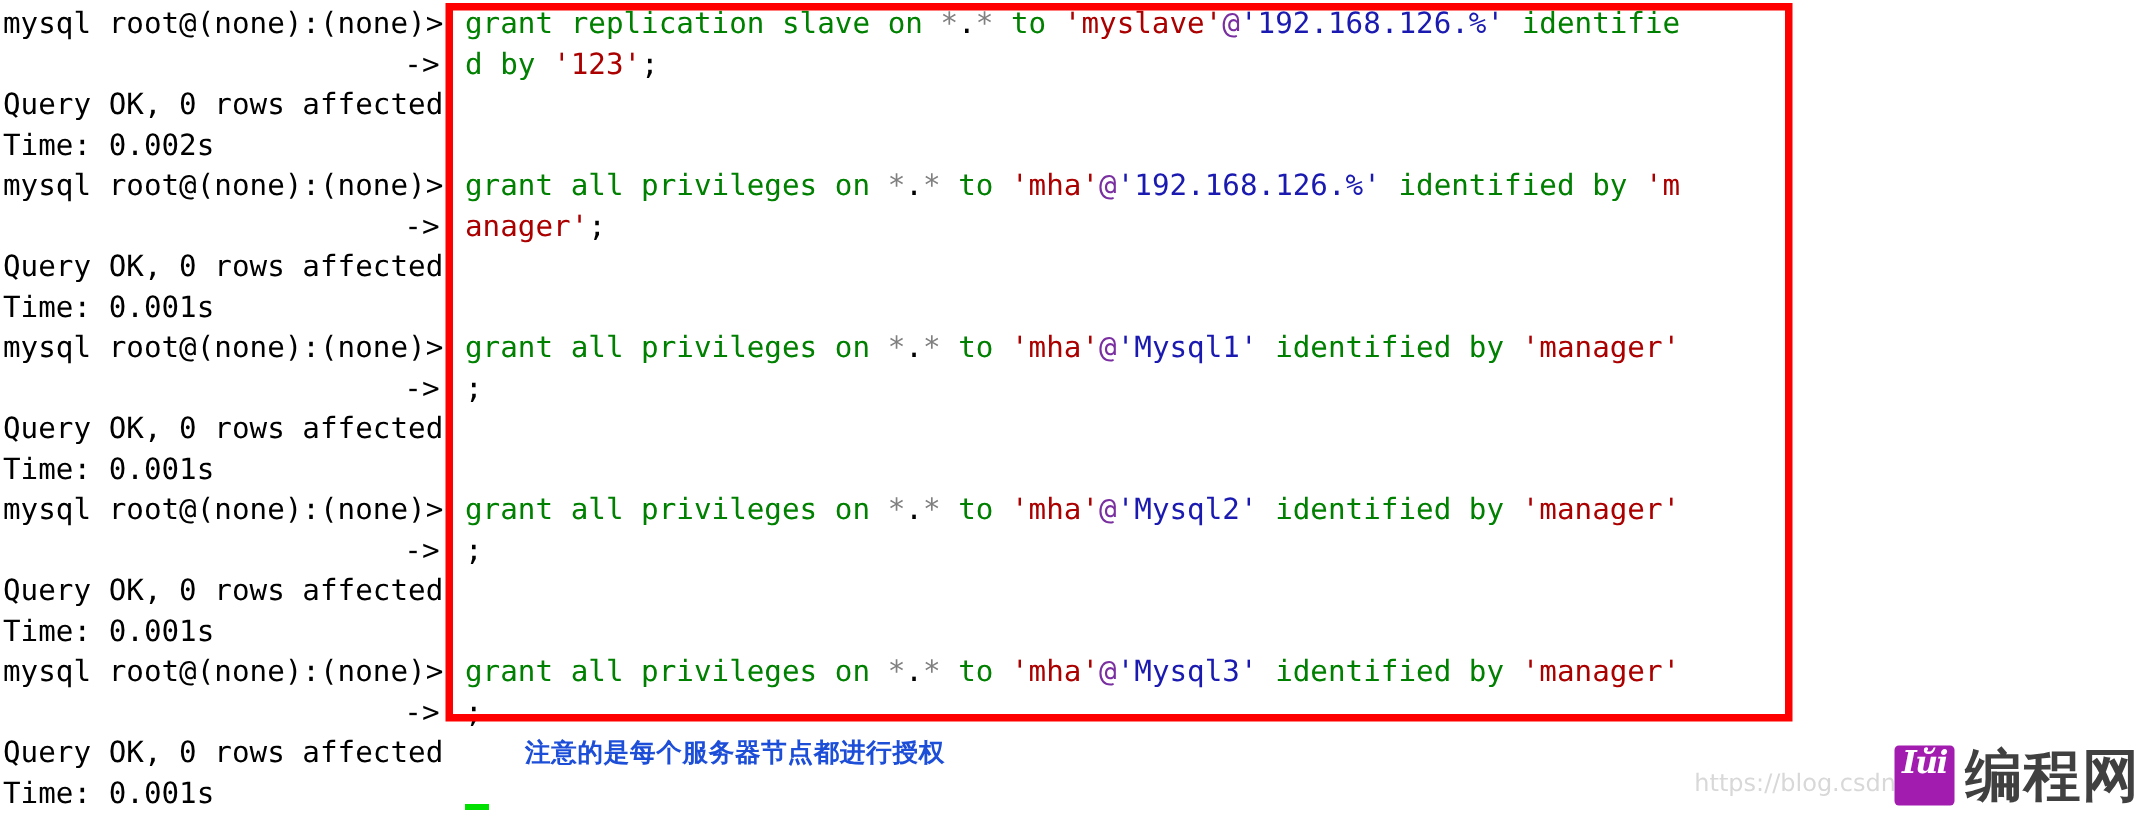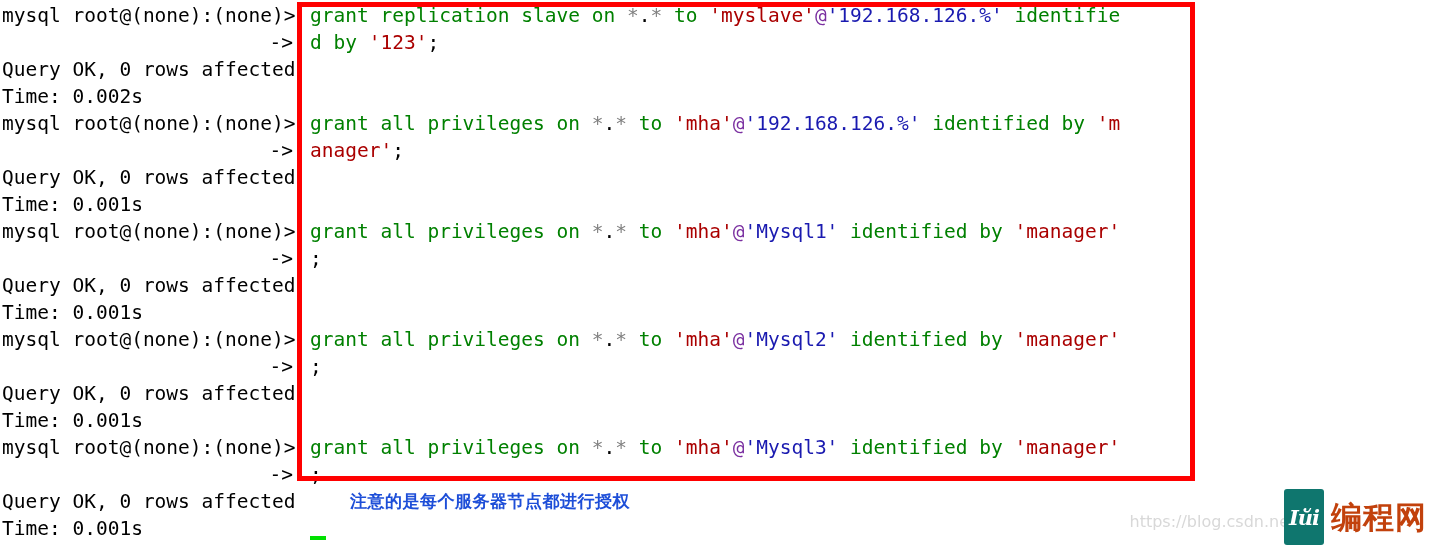--- a/index.html
+++ b/index.html
@@ -115,42 +115,41 @@
     position: absolute;
     right: 148px;
     bottom: 14px;
     font-family: "DejaVu Sans", "Liberation Sans", sans-serif;
     font-size: 16px;
     color: #d8d8d8;
     white-space: nowrap;
   }
   .wm-logo {
     width: 40px;
-    height: 56px;
-    background: #0f766e;
+    height: 40px;
+    background: #a21caf;
     border-radius: 3px;
     display: flex;
-    align-items: center;
     justify-content: center;
     margin-right: 7px;
   }
   .wm-logo span {
     color: #ffffff;
     font-family: "DejaVu Serif", "Liberation Serif", serif;
     font-style: italic;
     font-weight: bold;
     font-size: 21px;
     line-height: 1;
     letter-spacing: -1px;
   }
   .wm-text {
     font-family: "DejaVu Sans", "Liberation Sans", sans-serif;
-    font-size: 31px;
+    font-size: 38px;
     font-weight: bold;
-    color: #c2410c;
+    color: #404040;
     letter-spacing: 1px;
     line-height: 1;
   }
 </style>
 </head>
 <body>
 
 <div class="terminal">
   <div id="rows-host"><div class="row" style="top: 2px;"><div class="prompt-col">mysql root@(none):(none)&gt;</div><div class="cmd-col"><span class="kw">grant replication slave on </span><span class="star">*</span><span class="dot">.</span><span class="star">*</span><span class="kw"> to </span><span class="str">'myslave'</span><span class="at">@</span><span class="host">'192.168.126.%'</span><span class="kw"> identifie</span></div></div><div class="row" style="top: 29px;"><div class="prompt-col cont">-&gt;</div><div class="cmd-col"><span class="kw">d by </span><span class="str">'123'</span><span class="punc">;</span></div></div><div class="row" style="top: 56px;"><div class="prompt-col">Query OK, 0 rows affected</div></div><div class="row" style="top: 83px;"><div class="prompt-col">Time: 0.002s</div></div><div class="row" style="top: 110px;"><div class="prompt-col">mysql root@(none):(none)&gt;</div><div class="cmd-col"><span class="kw">grant all privileges on </span><span class="star">*</span><span class="dot">.</span><span class="star">*</span><span class="kw"> to </span><span class="str">'mha'</span><span class="at">@</span><span class="host">'192.168.126.%'</span><span class="kw"> identified by </span><span class="str">'m</span></div></div><div class="row" style="top: 137px;"><div class="prompt-col cont">-&gt;</div><div class="cmd-col"><span class="str">anager'</span><span class="punc">;</span></div></div><div class="row" style="top: 164px;"><div class="prompt-col">Query OK, 0 rows affected</div></div><div class="row" style="top: 191px;"><div class="prompt-col">Time: 0.001s</div></div><div class="row" style="top: 218px;"><div class="prompt-col">mysql root@(none):(none)&gt;</div><div class="cmd-col"><span class="kw">grant all privileges on </span><span class="star">*</span><span class="dot">.</span><span class="star">*</span><span class="kw"> to </span><span class="str">'mha'</span><span class="at">@</span><span class="host">'Mysql1'</span><span class="kw"> identified by </span><span class="str">'manager'</span></div></div><div class="row" style="top: 245px;"><div class="prompt-col cont">-&gt;</div><div class="cmd-col"><span class="punc">;</span></div></div><div class="row" style="top: 272px;"><div class="prompt-col">Query OK, 0 rows affected</div></div><div class="row" style="top: 299px;"><div class="prompt-col">Time: 0.001s</div></div><div class="row" style="top: 326px;"><div class="prompt-col">mysql root@(none):(none)&gt;</div><div class="cmd-col"><span class="kw">grant all privileges on </span><span class="star">*</span><span class="dot">.</span><span class="star">*</span><span class="kw"> to </span><span class="str">'mha'</span><span class="at">@</span><span class="host">'Mysql2'</span><span class="kw"> identified by </span><span class="str">'manager'</span></div></div><div class="row" style="top: 353px;"><div class="prompt-col cont">-&gt;</div><div class="cmd-col"><span class="punc">;</span></div></div><div class="row" style="top: 380px;"><div class="prompt-col">Query OK, 0 rows affected</div></div><div class="row" style="top: 407px;"><div class="prompt-col">Time: 0.001s</div></div><div class="row" style="top: 434px;"><div class="prompt-col">mysql root@(none):(none)&gt;</div><div class="cmd-col"><span class="kw">grant all privileges on </span><span class="star">*</span><span class="dot">.</span><span class="star">*</span><span class="kw"> to </span><span class="str">'mha'</span><span class="at">@</span><span class="host">'Mysql3'</span><span class="kw"> identified by </span><span class="str">'manager'</span></div></div><div class="row" style="top: 461px;"><div class="prompt-col cont">-&gt;</div><div class="cmd-col"><span class="punc">;</span></div></div><div class="row" style="top: 488px;"><div class="prompt-col">Query OK, 0 rows affected</div></div><div class="row" style="top: 515px;"><div class="prompt-col">Time: 0.001s</div></div></div>
 </div>

